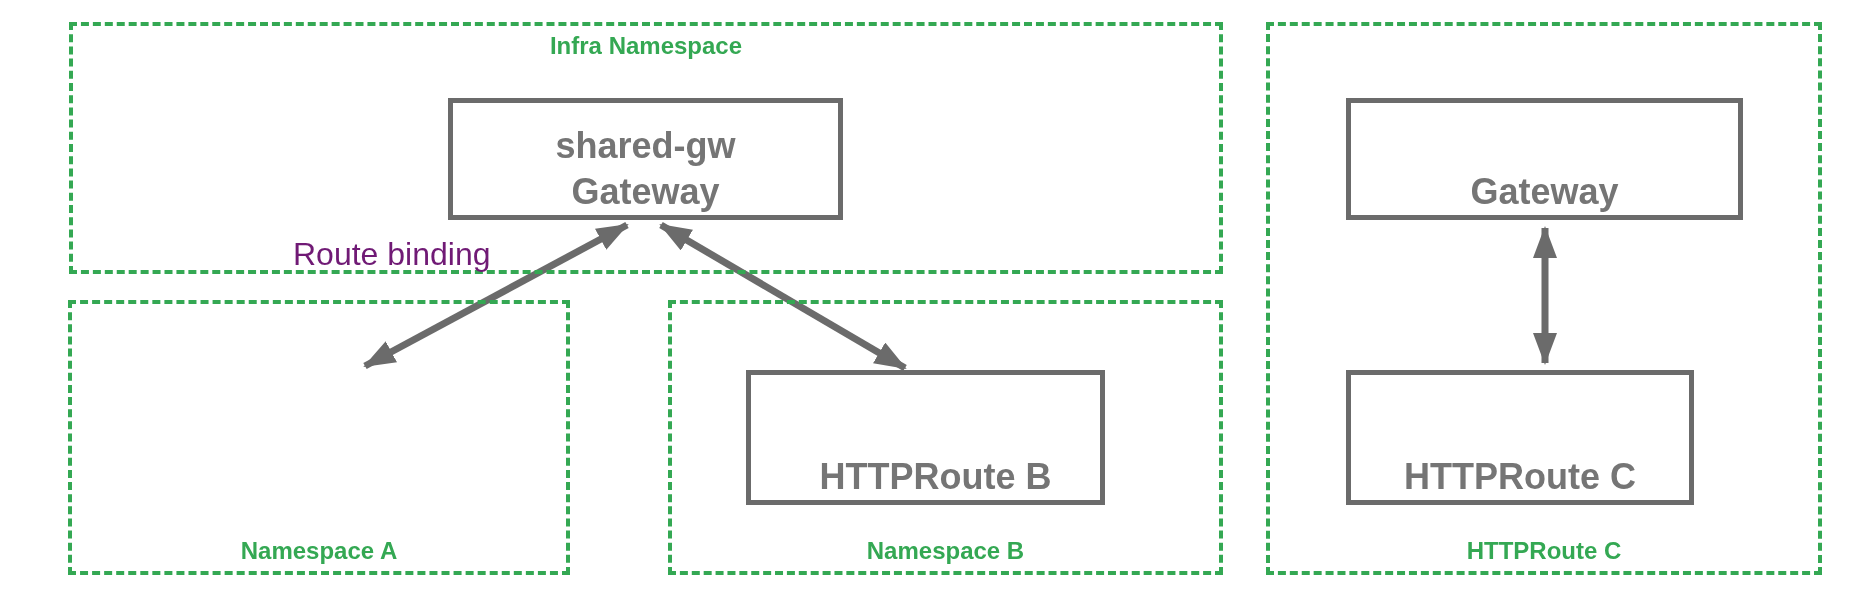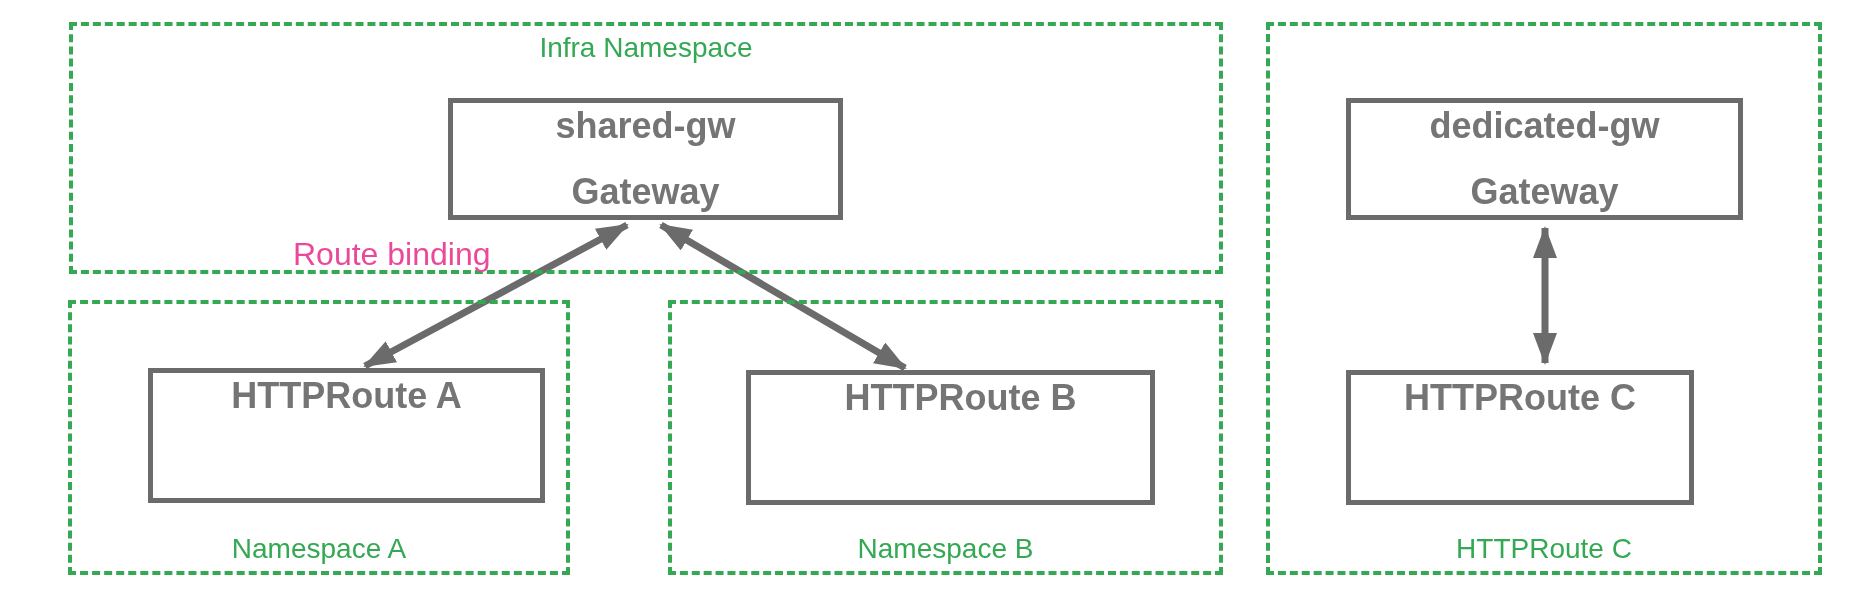--- a/index.html
+++ b/index.html
@@ -19,58 +19,58 @@
   .ns {
     position: absolute;
     border: 4px dashed #34A853;
     box-sizing: border-box;
   }
   .ns-title {
     position: absolute;
     left: 0; right: 0;
     text-align: center;
     color: #34A853;
-    font-size: 28px;
-    font-weight: normal;
+    font-size: 24px;
+    font-weight: bold;
     white-space: nowrap;
   }
   .ns-title.top    { top: 6px; }
   .ns-title.bottom { bottom: 6px; margin-top: 44px; }
   .node {
     position: absolute;
     border: 5px solid #6B6B6B;
     background: #ffffff;
     box-sizing: border-box;
     display: flex;
     flex-direction: column;
     align-items: center;
-    justify-content: space-between;
+    justify-content: flex-end;
     color: #757575;
     font-size: 36px;
     font-weight: bold;
     line-height: 46px;
     text-align: center;
     white-space: nowrap;
   }
   
   .ns-infra { left: 69px;   top: 22px;  width: 1154px; height: 252px; }
   .ns-a     { left: 68px;   top: 300px; width: 502px;  height: 275px; }
   .ns-b     { left: 668px;  top: 300px; width: 555px;  height: 275px; }
   .ns-c     { left: 1266px; top: 22px;  width: 556px;  height: 553px; }
   
   .node-shared-gw    { left: 448px;  top: 98px;  width: 395px; height: 122px; }
   .node-dedicated-gw { left: 1346px; top: 98px;  width: 397px; height: 122px; }
   .node-route-a      { left: 148px;  top: 368px; width: 397px; height: 135px; }
-  .node-route-b      { left: 746px;  top: 370px; width: 409px; height: 135px; padding-left: 20px; }
+  .node-route-b      { left: 746px;  top: 370px; width: 359px; height: 135px; padding-left: 20px; }
   .node-route-c      { left: 1346px; top: 370px; width: 348px; height: 135px; }
   .annot-route-binding {
     position: absolute;
     left: 293px;
     top: 236px;
-    color: #ec4899;
+    color: #701a75;
     font-size: 32px;
     font-weight: normal;
     white-space: nowrap;
   }
 </style>
 </head>
 <body>
 
 <div class="canvas">
 
@@ -100,27 +100,23 @@
   <div class="ns ns-c">
     <div class="ns-title bottom">HTTPRoute C</div>
   </div>
 
   <div class="node node-shared-gw">
     <span>shared-gw</span>
     <span>Gateway</span>
   </div>
 
   <div class="node node-dedicated-gw">
-    <span>dedicated-gw</span>
     <span>Gateway</span>
   </div>
 
-  <div class="node node-route-a">
-    <span>HTTPRoute A</span>
-  </div>
 
   <div class="node node-route-b">
     <span>HTTPRoute B</span>
   </div>
 
   <div class="node node-route-c">
     <span>HTTPRoute C</span>
   </div>
 
   <div class="annot-route-binding">Route binding</div>

